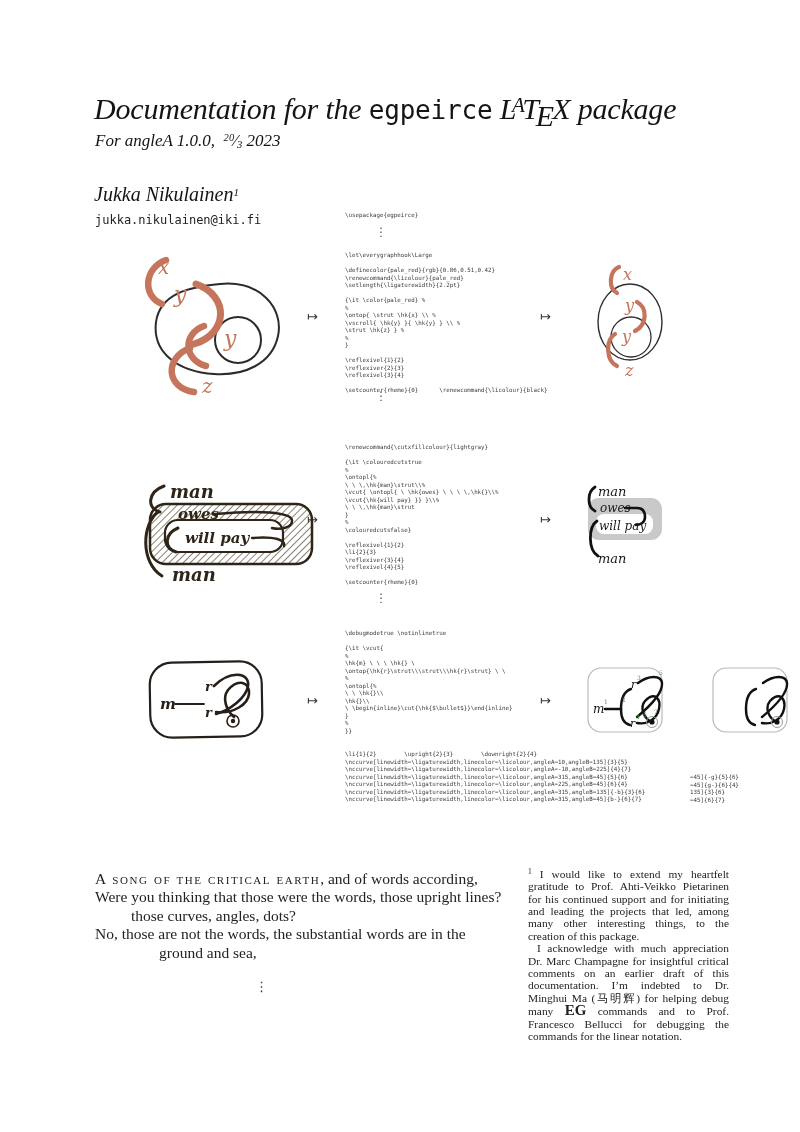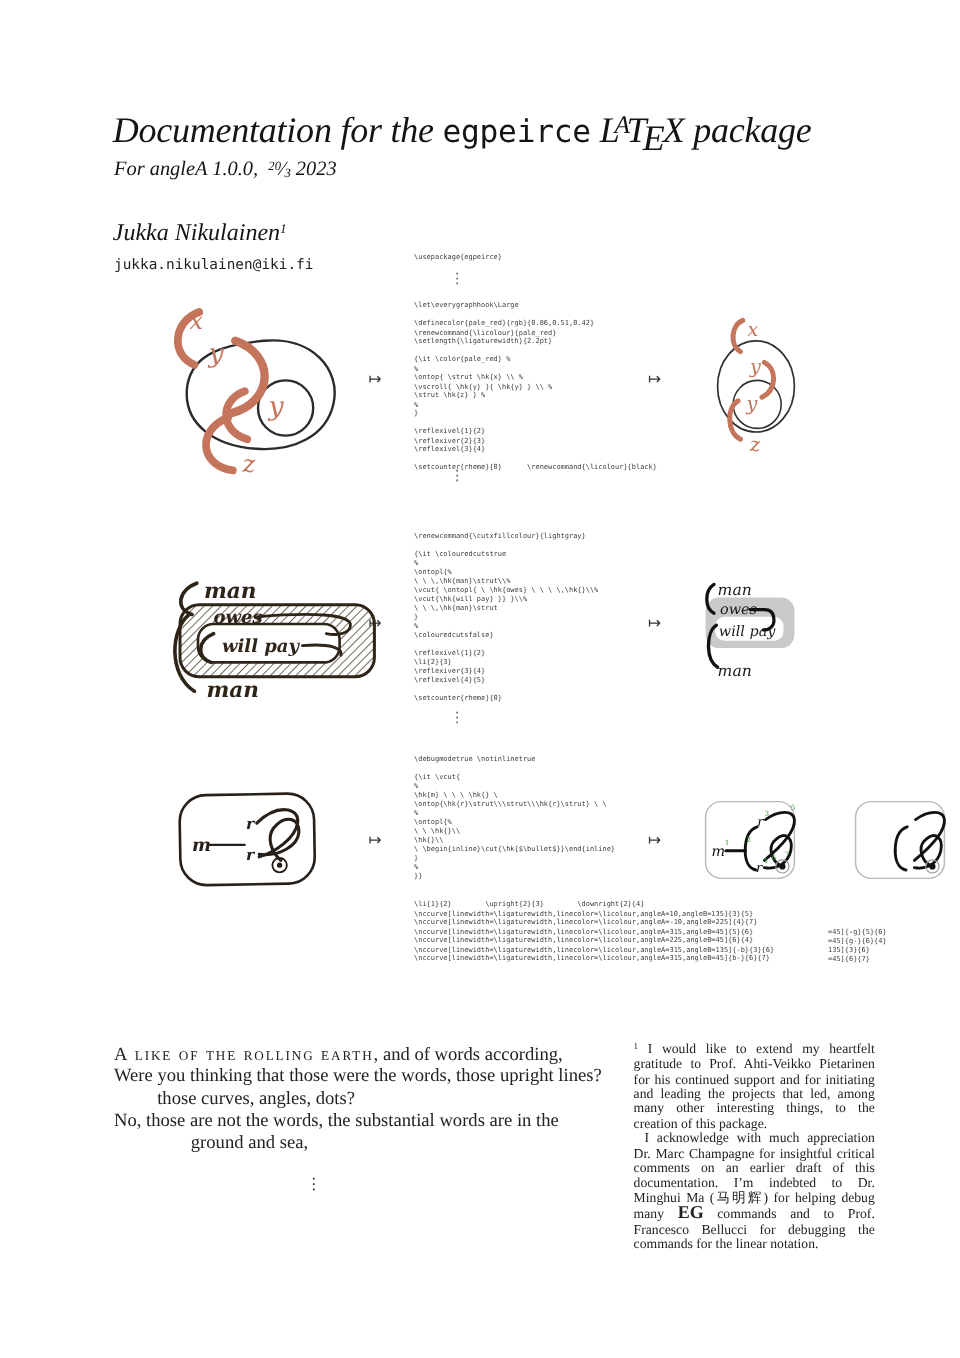--- a/index.html
+++ b/index.html
@@ -234,21 +234,21 @@
       <path d="M 36,54 C 36,42 40,36 46,34" fill="none" stroke="#111111" stroke-width="2.4" stroke-linecap="round"></path>
       <path d="M 36,54 C 36,64 40,69 45,70" fill="none" stroke="#111111" stroke-width="2.4" stroke-linecap="round"></path>
       <path d="M 53,28 C 64,20 76,20 77,28 C 78,38 64,52 52,62" fill="none" stroke="#111111" stroke-width="2.4" stroke-linecap="round"></path>
       <path d="M 52,68 C 62,70 72,64 74,54 C 76,44 70,36 60,46 C 55,52 58,62 65,66" fill="none" stroke="#111111" stroke-width="2.4" stroke-linecap="round"></path>
       <circle cx="67" cy="67" r="5.5" fill="none" stroke="#9a9a9a" stroke-width="1"></circle>
       <circle cx="67" cy="67" r="2.6" fill="#111111"></circle>
     </g>
   </svg>
 
   <div class="poem-line" style="top:870px;">
-    <span class="poem-sc">A like of the rolling earth</span><span>, and of words according,</span>
+    <span class="poem-sc">A song of the critical earth</span><span>, and of words according,</span>
   </div>
   <div class="poem-line" style="top:888px;">Were you thinking that those were the words, those upright lines?</div>
   <div class="poem-line poem-indent" style="top:907px;">those curves, angles, dots?</div>
   <div class="poem-line" style="top:925px;">No, those are not the words, the substantial words are in the</div>
   <div class="poem-line poem-indent" style="top:944px;margin-left:28px;">ground and sea,</div>
   <div class="poem-dots">⋮</div>
 
   <div class="footnote">
     <p><sup>1</sup><span> I would like to extend my heartfelt gratitude to Prof. Ahti-Veikko Pietarinen for his continued support and for initiating and leading the projects that led, among many other interesting things, to the creation of this package.</span></p>
     <p><span>I acknowledge with much appreciation Dr. Marc Champagne for insightful critical comments on an earlier draft of this documentation.  I’m indebted to Dr. Minghui Ma (马明辉) for helping debug many </span><span class="sc-eg">EG</span><span> commands and to Prof. Francesco Bellucci for debugging the commands for the linear notation.</span></p>

